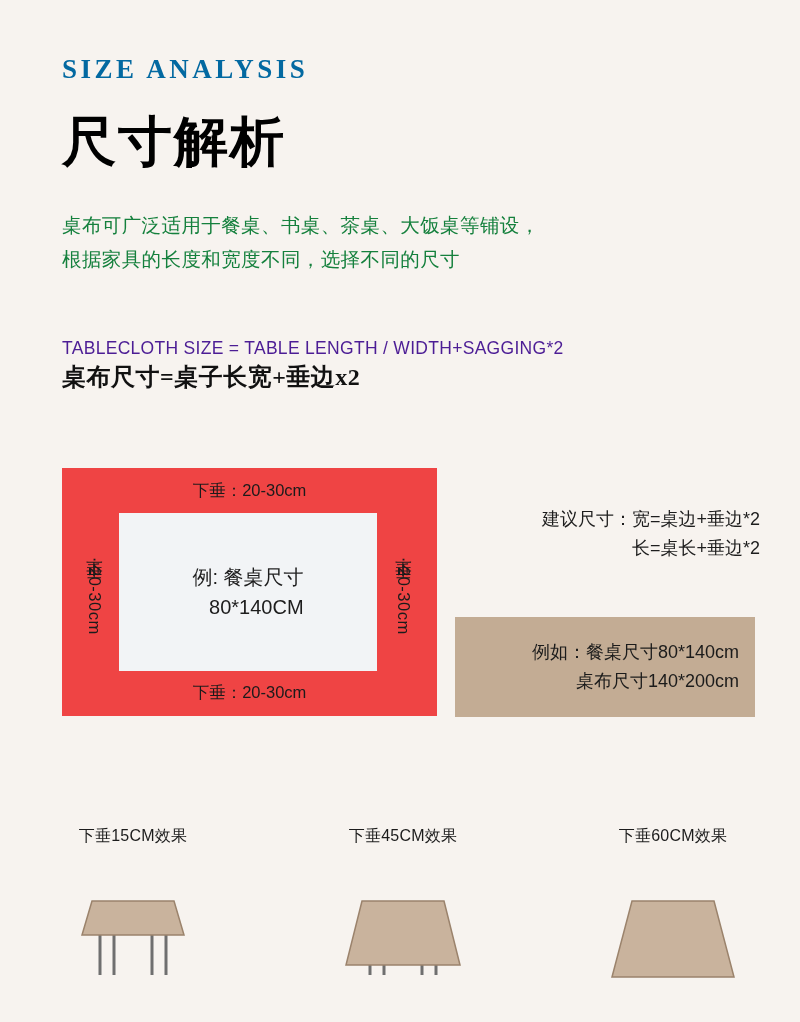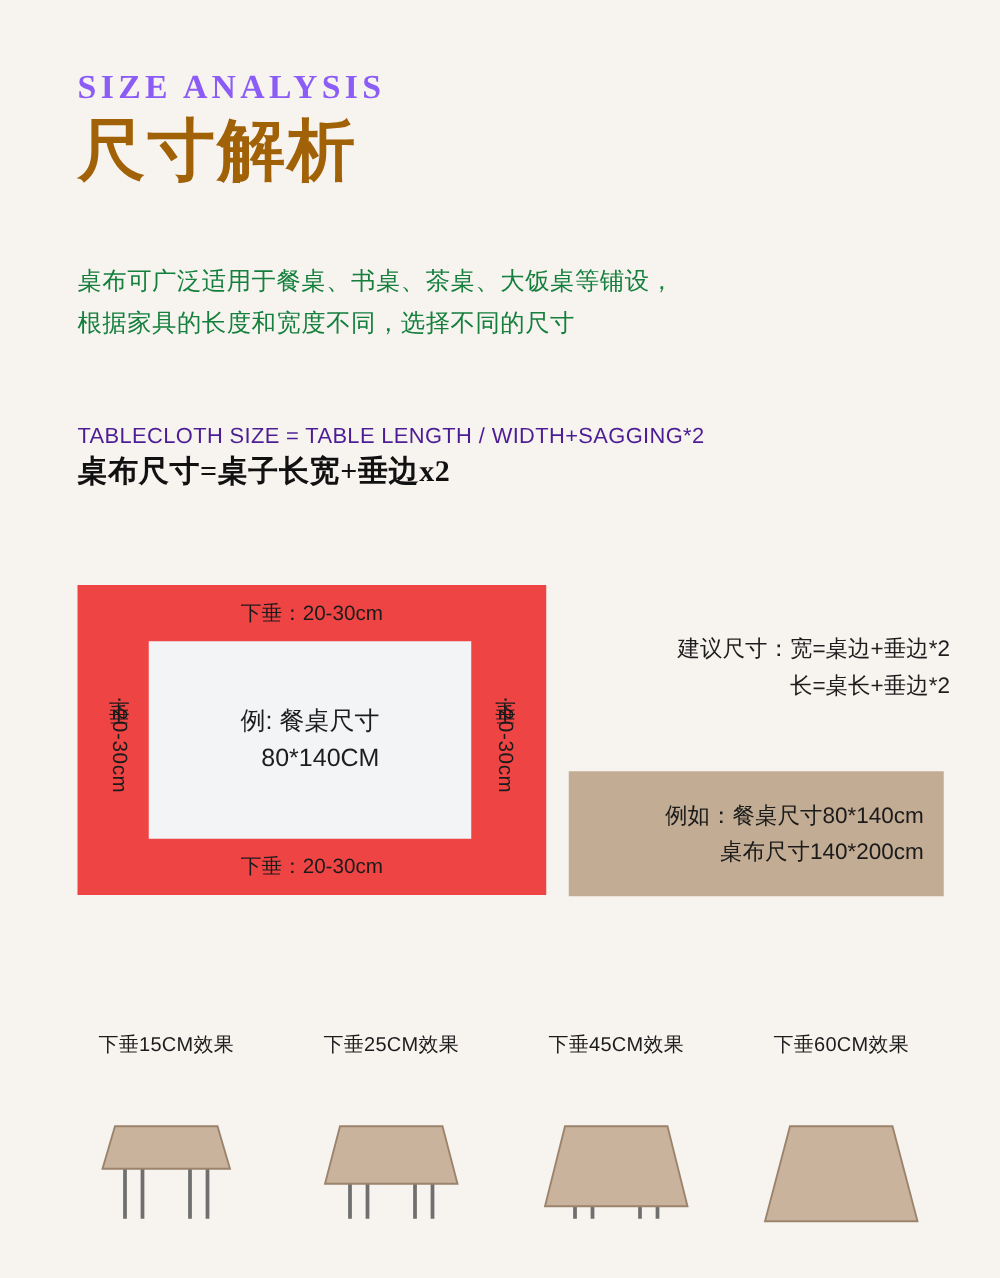--- a/index.html
+++ b/index.html
@@ -28,31 +28,31 @@
     position: absolute;
     left: 62px;
     top: 56px;
     width: 680px;
   }
   .title-en {
     font-family: "Liberation Serif", serif;
     font-weight: bold;
     font-size: 27px;
     letter-spacing: 3.5px;
-    color: #8b5cf6;
+    color: #0369a1;
     line-height: 1;
   }
   .title-cn {
     font-family: "Liberation Serif", serif;
     font-weight: bold;
     font-size: 54px;
     letter-spacing: 2px;
-    color: #a16207;
+    color: #000000;
     line-height: 1.15;
-    margin-top: 6px;
+    margin-top: 28px;
   }
 
   .intro {
     position: absolute;
     left: 62px;
     top: 208px;
     width: 680px;
     font-size: 19.5px;
     line-height: 1.75;
     color: #15803d;
@@ -249,32 +249,20 @@
         <svg width="150" height="110" viewBox="0 0 150 110">
           <line x1="42" y1="22" x2="42" y2="96" stroke="#6f6f6f" stroke-width="3"></line>
           <line x1="108" y1="22" x2="108" y2="96" stroke="#6f6f6f" stroke-width="3"></line>
           <line x1="56" y1="30" x2="56" y2="96" stroke="#6f6f6f" stroke-width="3"></line>
           <line x1="94" y1="30" x2="94" y2="96" stroke="#6f6f6f" stroke-width="3"></line>
           <polygon points="34,22 116,22 126,56 24,56" fill="#c9b39d" stroke="#9b836c" stroke-width="1.5"></polygon>
         </svg>
       </div>
     </div>
 
-    <div class="variant">
-      <div class="cap">下垂25CM效果</div>
-      <div class="art">
-        <svg width="150" height="110" viewBox="0 0 150 110">
-          <line x1="42" y1="22" x2="42" y2="96" stroke="#6f6f6f" stroke-width="3"></line>
-          <line x1="108" y1="22" x2="108" y2="96" stroke="#6f6f6f" stroke-width="3"></line>
-          <line x1="56" y1="30" x2="56" y2="96" stroke="#6f6f6f" stroke-width="3"></line>
-          <line x1="94" y1="30" x2="94" y2="96" stroke="#6f6f6f" stroke-width="3"></line>
-          <polygon points="34,22 116,22 128,68 22,68" fill="#c9b39d" stroke="#9b836c" stroke-width="1.5"></polygon>
-        </svg>
-      </div>
-    </div>
 
     <div class="variant">
       <div class="cap">下垂45CM效果</div>
       <div class="art">
         <svg width="150" height="110" viewBox="0 0 150 110">
           <line x1="42" y1="22" x2="42" y2="96" stroke="#6f6f6f" stroke-width="3"></line>
           <line x1="108" y1="22" x2="108" y2="96" stroke="#6f6f6f" stroke-width="3"></line>
           <line x1="56" y1="30" x2="56" y2="96" stroke="#6f6f6f" stroke-width="3"></line>
           <line x1="94" y1="30" x2="94" y2="96" stroke="#6f6f6f" stroke-width="3"></line>
           <polygon points="34,22 116,22 132,86 18,86" fill="#c9b39d" stroke="#9b836c" stroke-width="1.5"></polygon>

